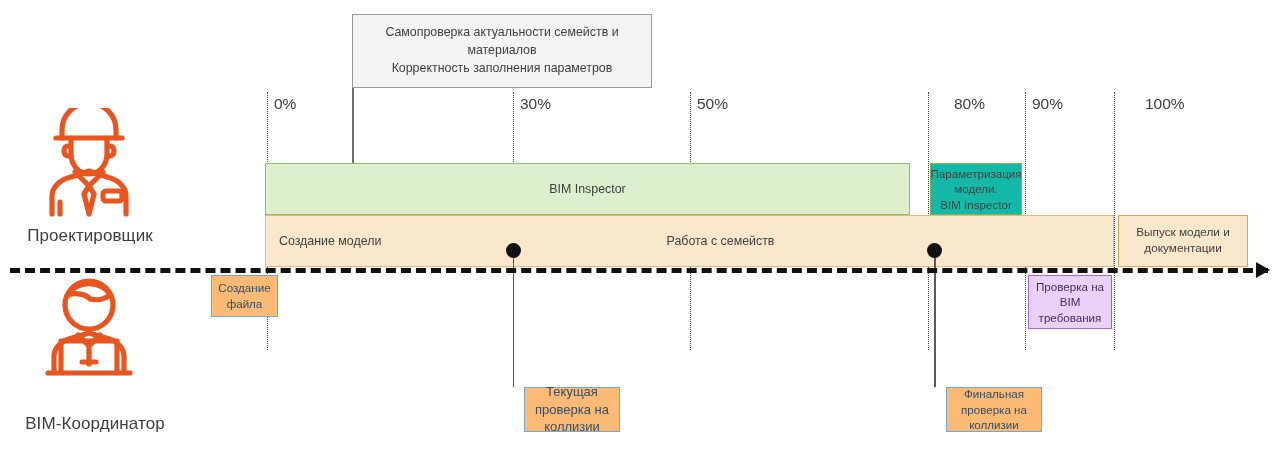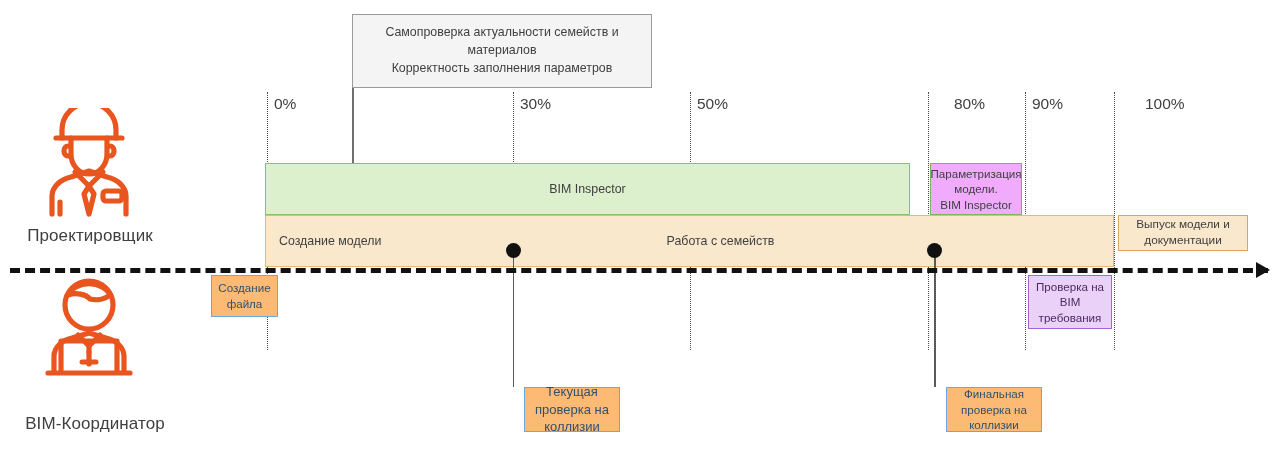--- a/index.html
+++ b/index.html
@@ -31,21 +31,21 @@
   }
   .gridline{position:absolute;width:0;border-left:1.7px dotted #4a4a4a;}
 
   
   .band{
     position:absolute;box-sizing:border-box;display:flex;
     align-items:center;justify-content:center;text-align:center;
     font-size:12.4px;line-height:1.35;color:#3f3f3f;
   }
   .green{background:#ddf0ce;border:1.2px solid #8fbf63;}
-  .green2{background:#f0abfc;border:1.2px solid #7fb45a;}
+  .green2{background:#14b8a6;border:1.2px solid #7fb45a;}
   .orange{background:#fae8cd;border:1.1px solid #e2b97a;}
   .orange-box{background:#fae8cd;border:1.3px solid #d9a755;}
   .blue{background:#fdba74;border:1.4px solid #6fa8dc;color:#32506b;margin-left:12px;}
   .purple{background:#ead1f7;border:1.4px solid #a764d8;color:#4a2a63;}
 
   
   .axis{
     position:absolute;height:0;border-top:5px dashed #111111;
   }
   .axis-arrow{
@@ -147,21 +147,21 @@
   </div>
 
   <div class="band orange" style="left:265px;top:215px;width:849px;height:52px;"></div>
   <div class="band" style="left:265px;top:215px;width:248px;height:52px;justify-content:flex-start;padding-left:14px;">
     <span>Создание модели</span>
   </div>
   <div class="band" style="left:513px;top:215px;width:415px;height:52px;">
     <span>Работа  с семейств</span>
   </div>
 
-  <div class="band orange-box" style="left:1118px;top:215px;width:130px;height:36px;font-size:11.8px;">
+  <div class="band orange-box" style="left:1118px;top:215px;width:130px;height:52px;font-size:11.8px;">
     <div>
       <div>Выпуск модели и</div>
       <div>документации</div>
     </div>
   </div>
 
   <div class="drop" style="left:512.5px;top:252px;height:135px;"></div>
   <div class="dot" style="left:506px;top:243px;"></div>
 
   <div class="drop" style="left:934px;top:252px;height:135px;"></div>

